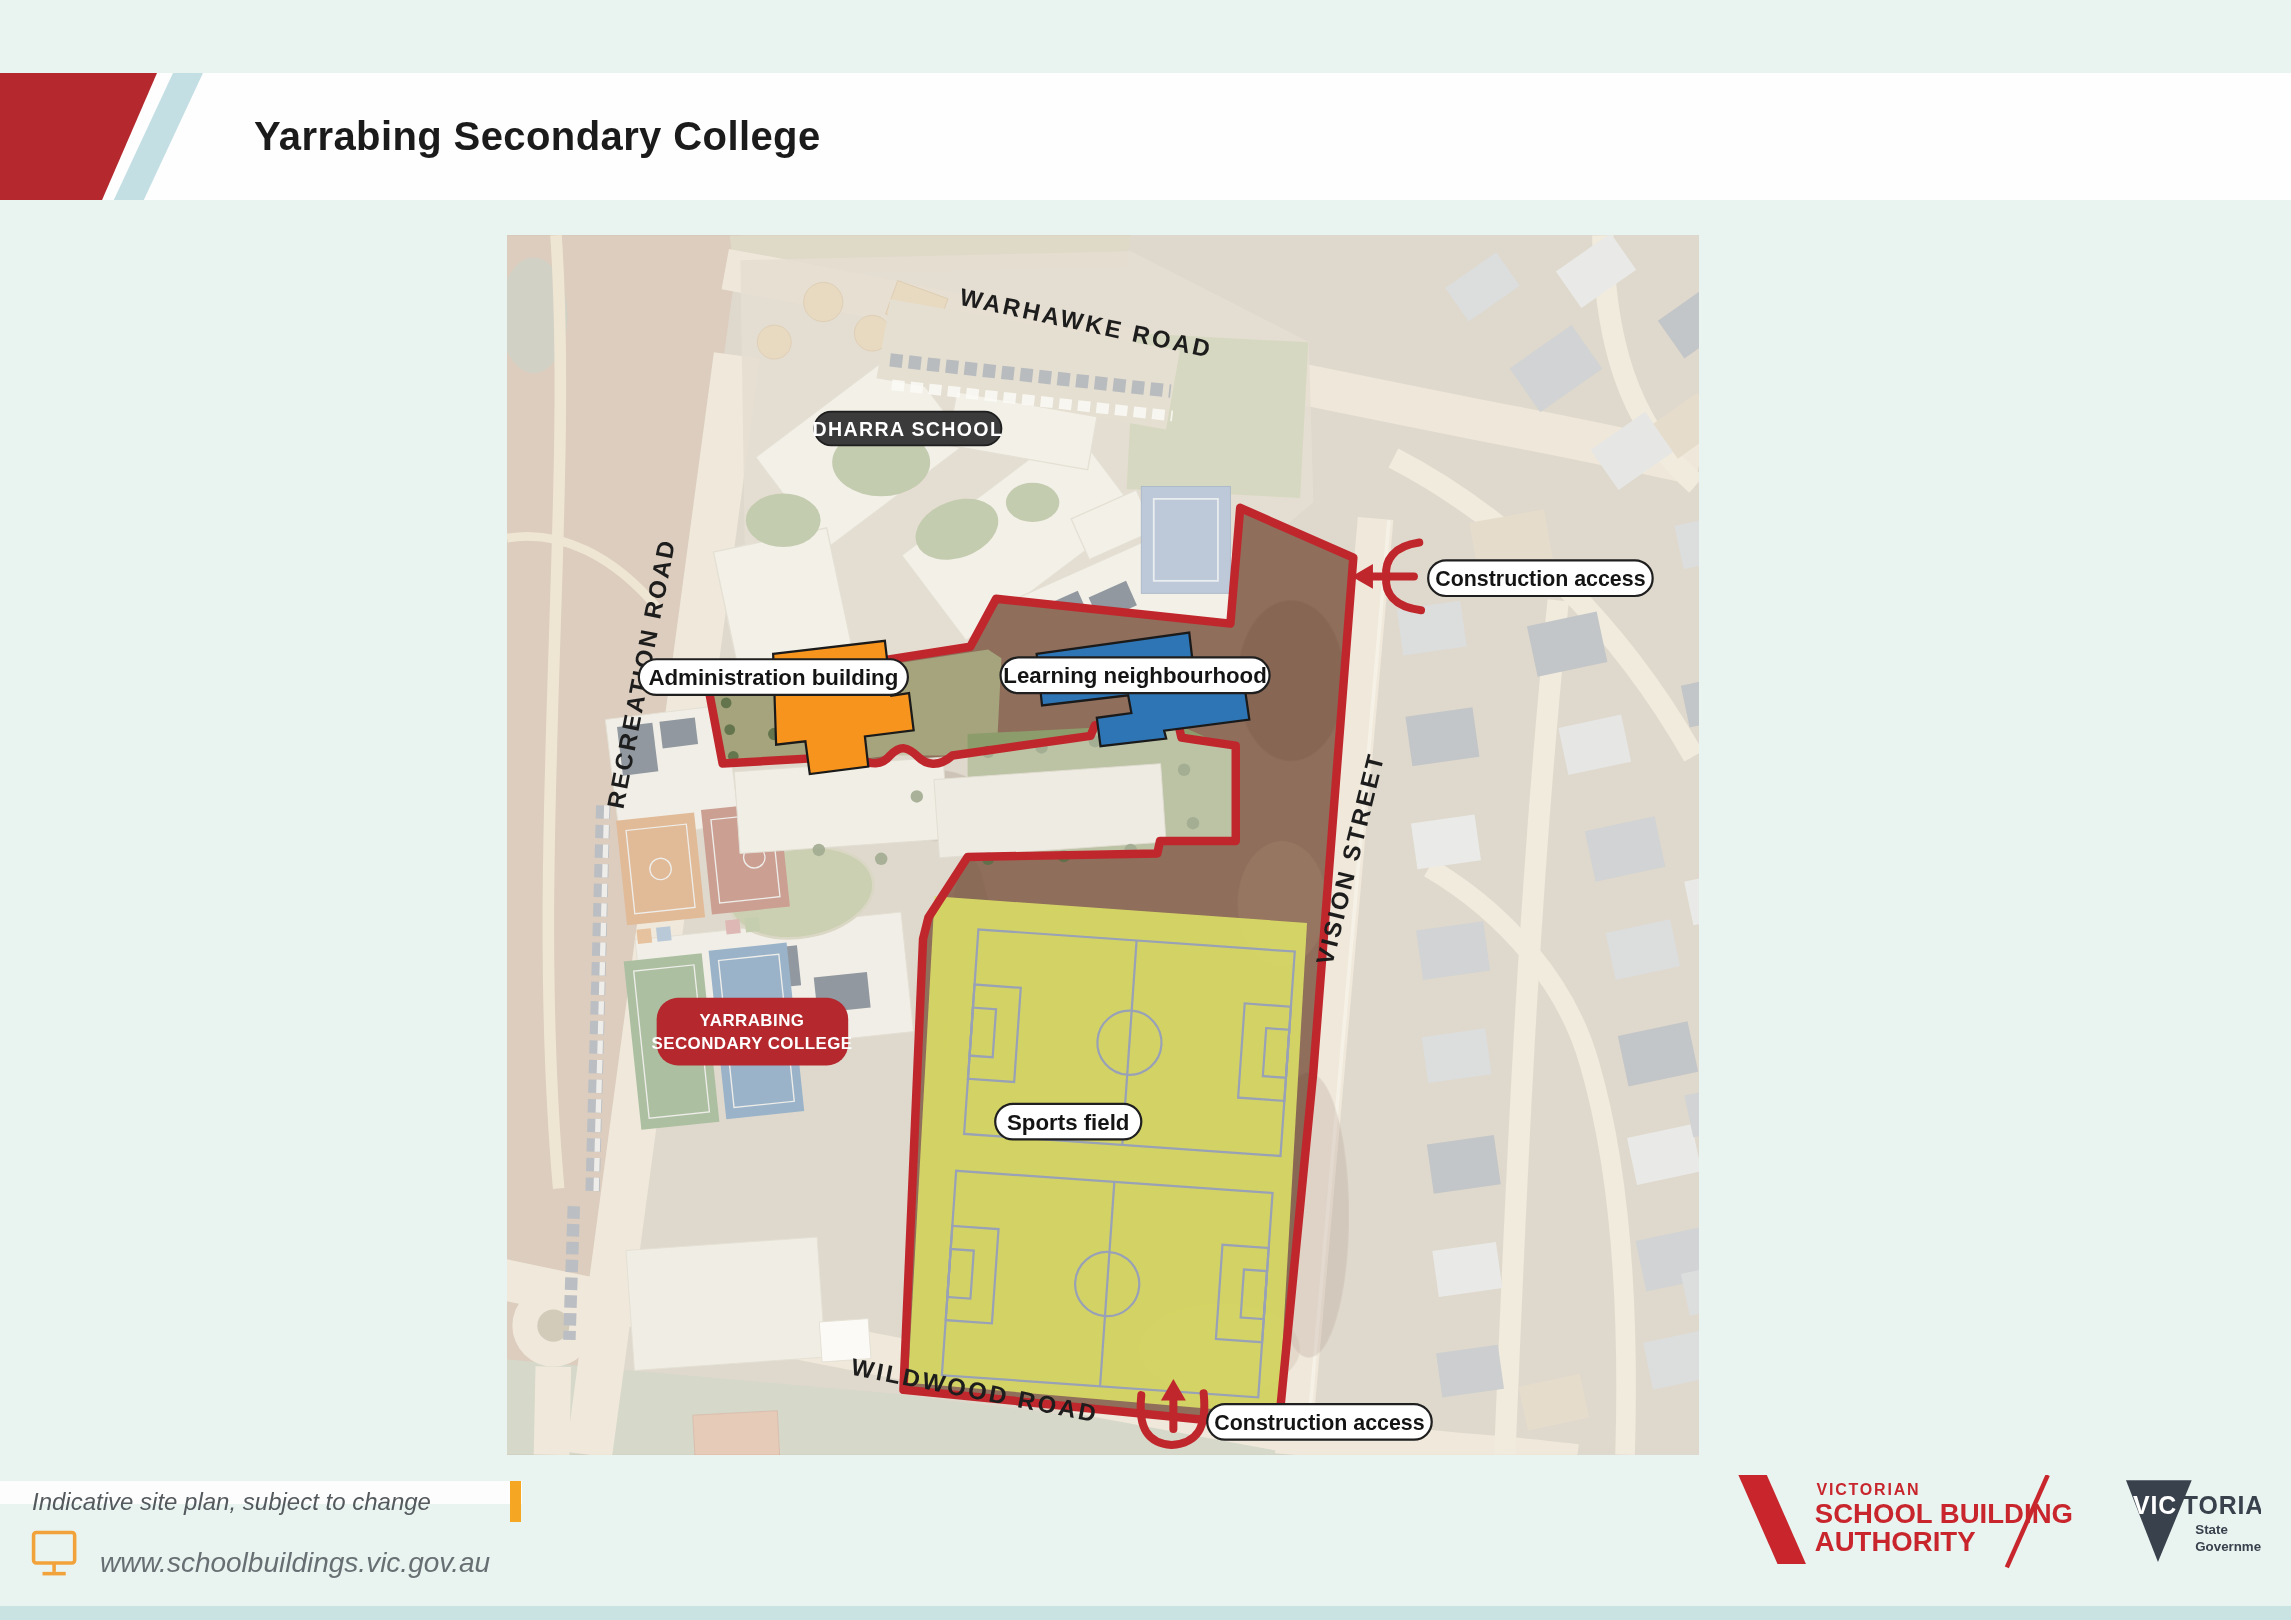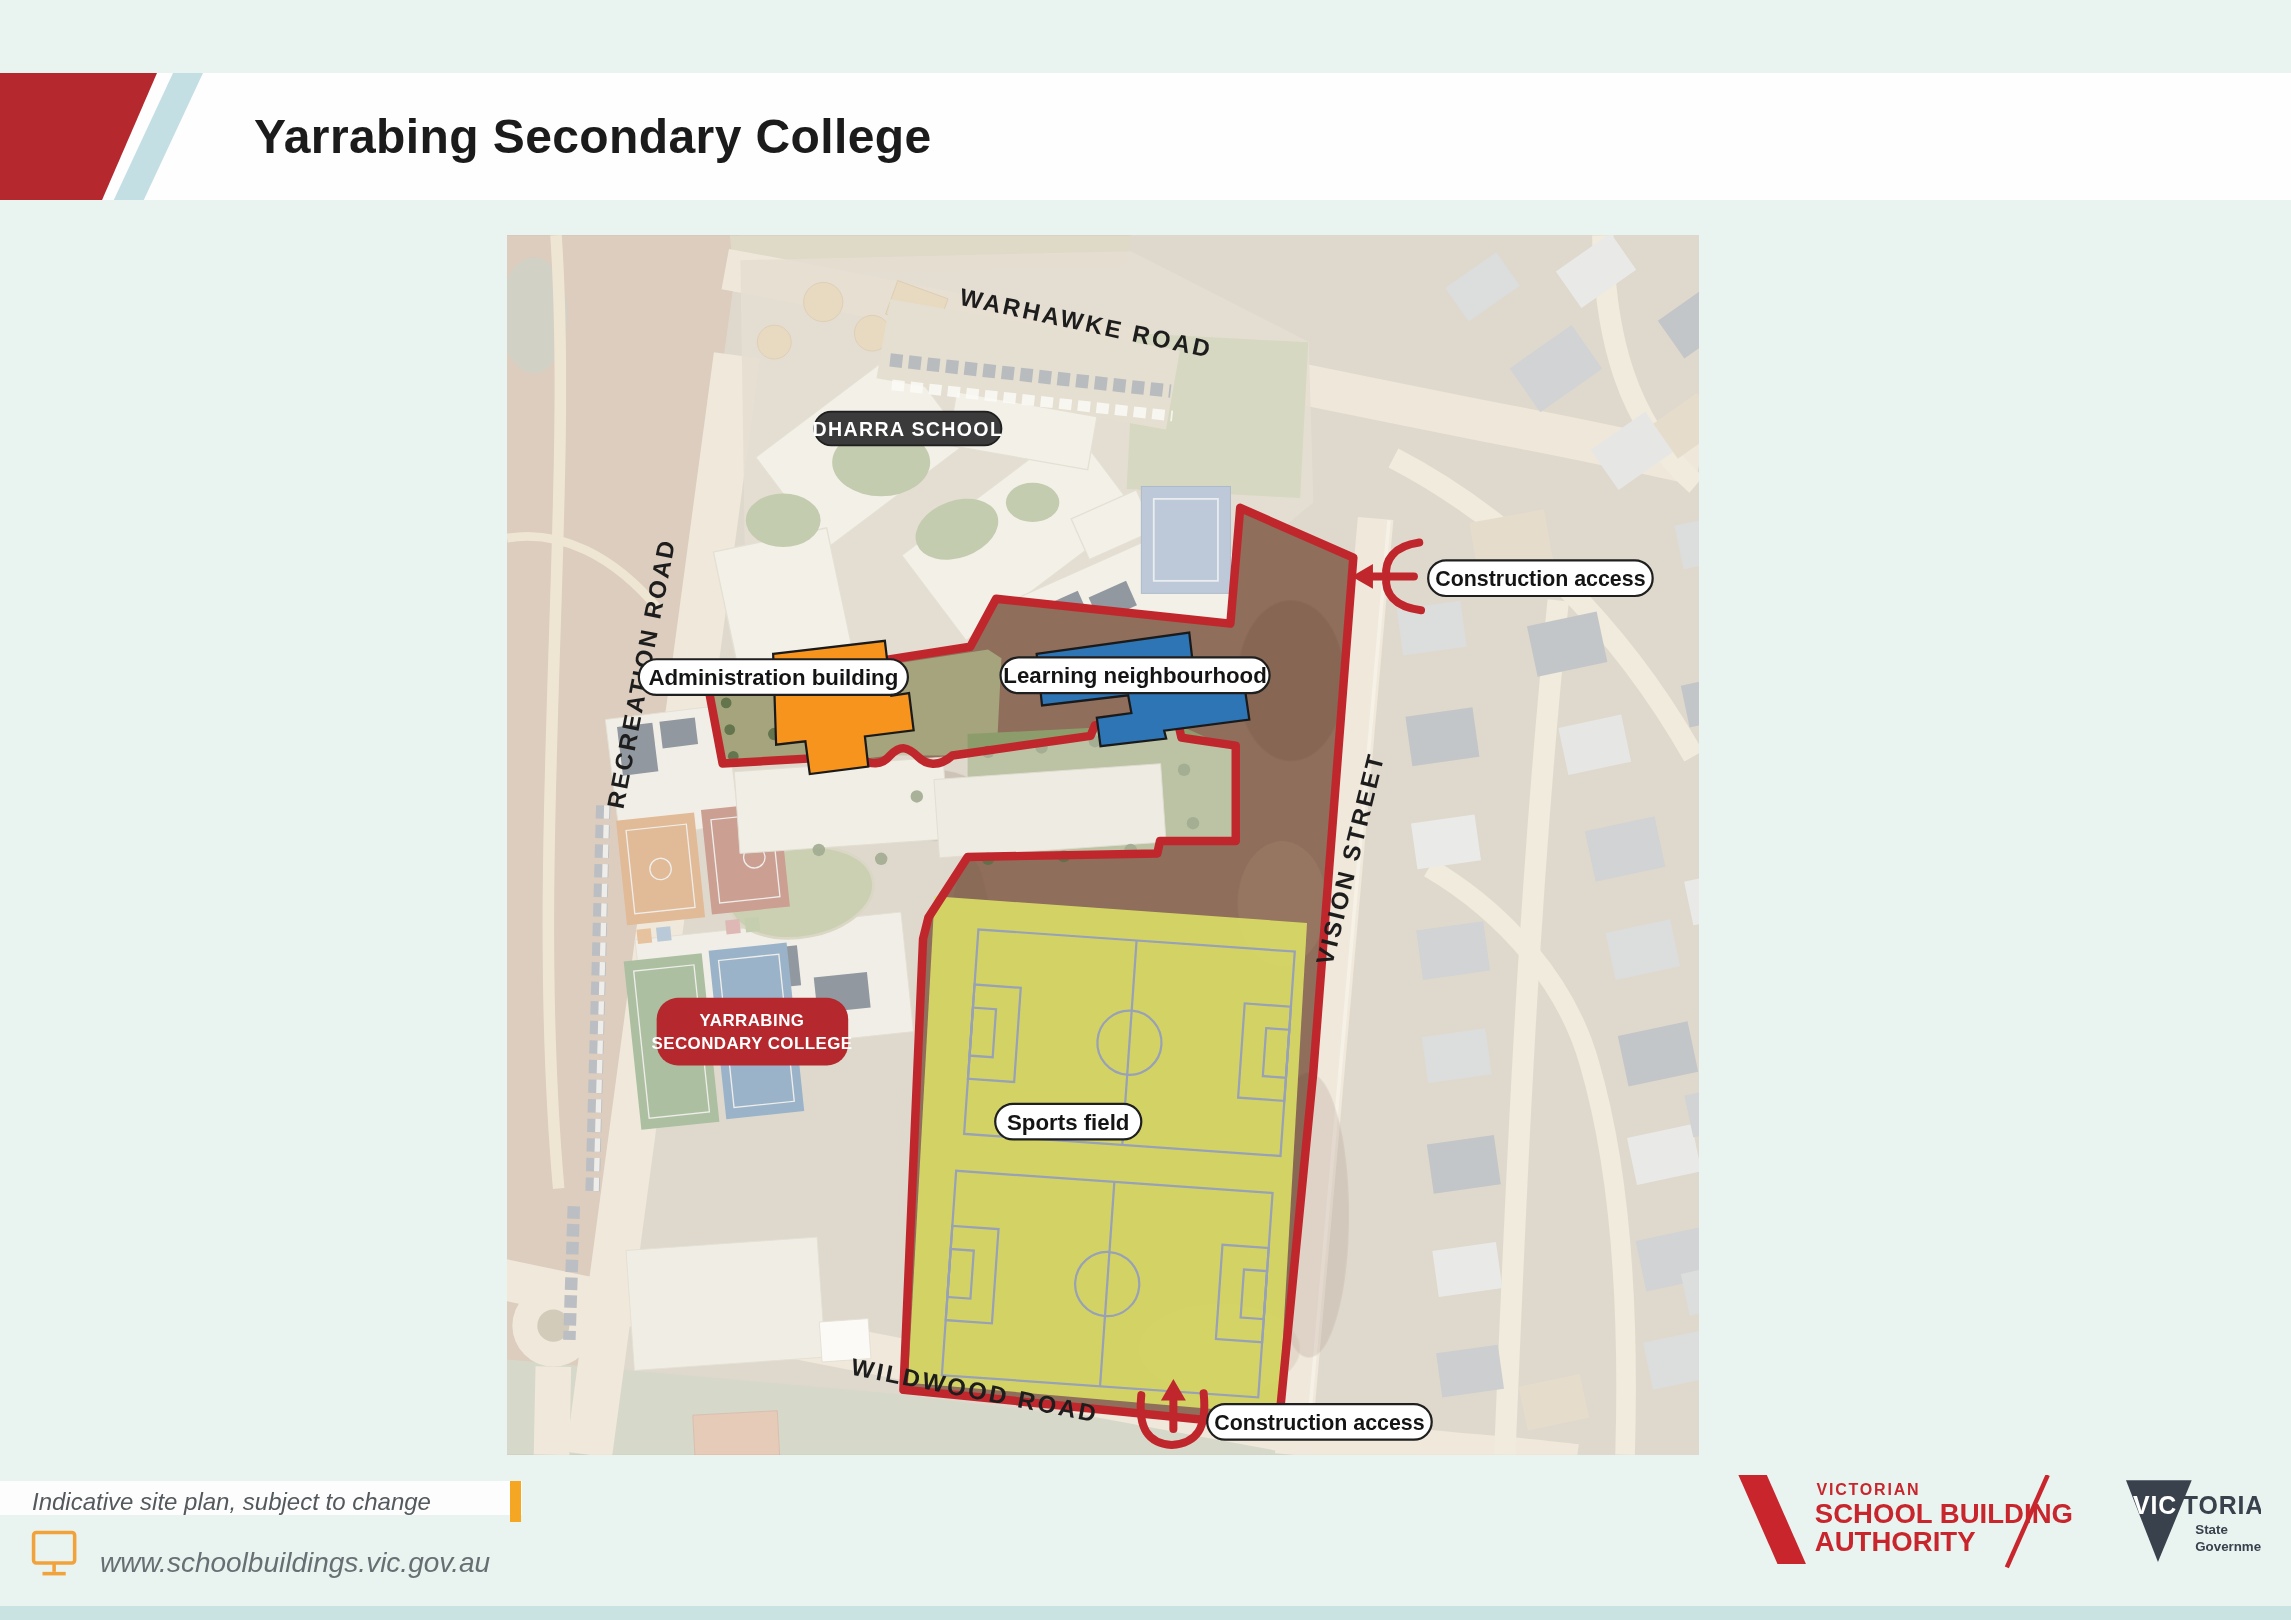--- a/index.html
+++ b/index.html
@@ -6,35 +6,35 @@
   body{font-family:"Liberation Sans", sans-serif;}
   #page{position:relative;width:2292px;height:1621px;background:#e9f4f1;overflow:hidden;}
 
   
   #banner{position:absolute;left:0;top:73px;width:2292px;height:127px;background:#fefefe;}
   #red-shape{position:absolute;left:0;top:0;width:157px;height:127px;background:#b4282e;
     clip-path:polygon(0 0,100% 0,65% 100%,0 100%);}
   #blue-shape{position:absolute;left:173px;top:0;width:30px;height:127px;background:#c4dfe4;
     transform:skewX(-25deg);transform-origin:top left;}
   #page-title{position:absolute;left:254px;top:0;height:153px;line-height:127px;
-    font-size:48px;font-weight:700;color:#1b1b1b;letter-spacing:0.4px;text-align:right;}
+    font-size:40px;font-weight:700;color:#1b1b1b;letter-spacing:0.4px;text-align:right;}
 
   
   #map-wrap{position:absolute;left:507px;top:235px;width:1192px;height:1220px;}
   svg text{font-family:"Liberation Sans", sans-serif;}
   .roadlabel{font-size:27px;font-weight:700;fill:#1d1d1d;letter-spacing:3px;}
   .pill-text{font-size:25px;font-weight:700;fill:#141414;text-anchor:middle;}
   .pill-box{fill:#ffffff;stroke:#1f1f1f;stroke-width:2.5;}
   .dark-pill{fill:#3b3b3b;stroke:#1f1f1f;stroke-width:2;}
   .dark-pill-text{font-size:22px;font-weight:700;fill:#ffffff;letter-spacing:1.5px;text-anchor:middle;}
   .college-pill-text{font-size:19px;font-weight:700;fill:#ffffff;letter-spacing:.5px;text-anchor:middle;}
   .pitch{stroke:#98a1b6;stroke-width:2.5;fill:none;}
 
   
-  #note-strip{position:absolute;left:0;top:1481px;width:522px;height:34px;background:#fdfdfd;}
+  #note-strip{position:absolute;left:0;top:1481px;width:522px;height:23px;background:#fdfdfd;}
   #note-text{position:absolute;left:32px;top:0;height:41px;line-height:41px;
     font-size:24px;font-style:italic;color:#54595d;}
   #note-bar{position:absolute;left:510px;top:0;width:10.7px;height:41px;background:#f5a623;}
   #site-url{position:absolute;left:100px;top:1547px;font-size:28px;color:#686f73;text-decoration:none;font-style:italic;}
   #monitor-icon{position:absolute;left:30px;top:1529px;}
   #bottom-strip{position:absolute;left:0;top:1606px;width:2292px;height:15px;background:#c9e3e3;}
 
   #vsba-logo{position:absolute;left:1738px;top:1475px;width:383px;height:96px;}
   #vic-logo{position:absolute;left:2110px;top:1475px;width:151px;height:96px;}
   .vsba-t1{font-size:18px;font-weight:700;letter-spacing:2px;fill:#c8252c;}

